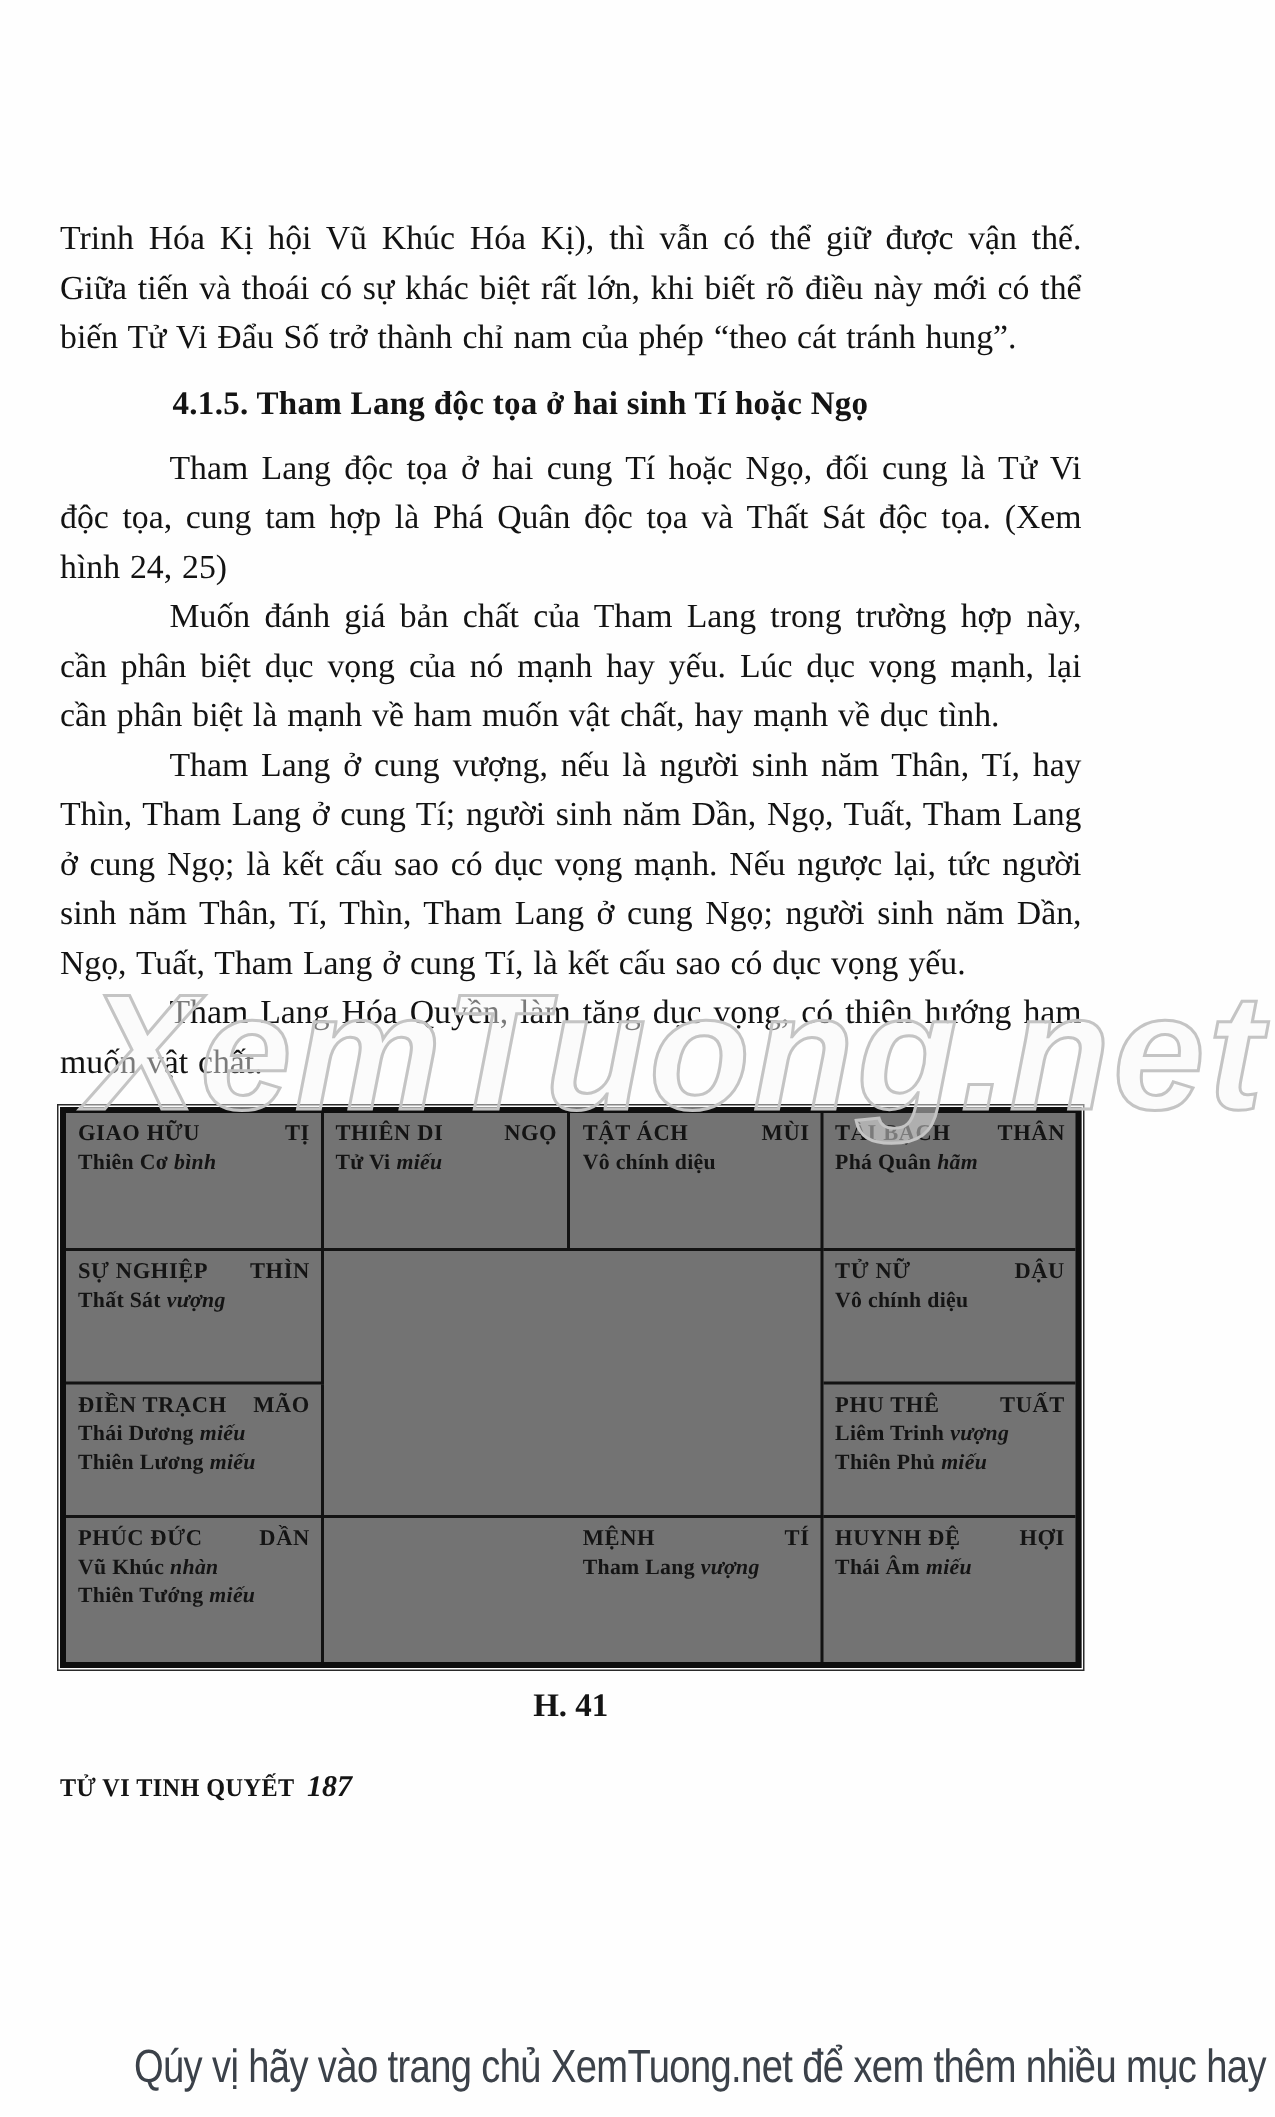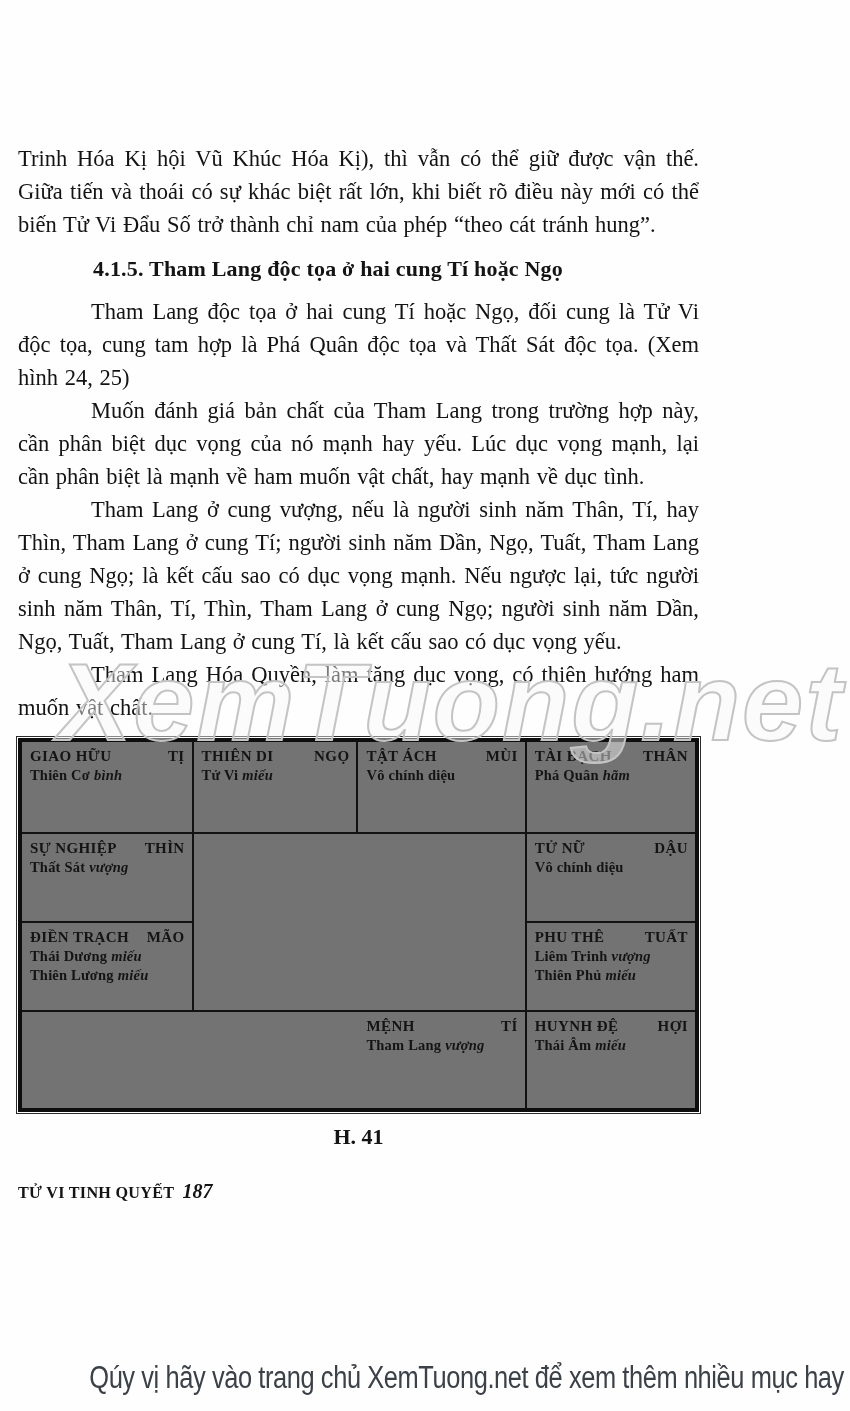--- a/index.html
+++ b/index.html
@@ -9,21 +9,21 @@
     width: 850px;
     height: 1411px;
     background: #fefefe;
     overflow: hidden;
     font-family: "Liberation Serif", serif;
     color: #141414;
   }
   
   .text-col {
     position: absolute;
-    left: 18px;
+    left: 40px;
     top: 0;
     width: 681px;
   }
   .para {
     font-size: 22.5px;
     line-height: 33px;
     text-align: justify;
     word-spacing: 1px;
     color: #131313;
   }
@@ -125,21 +125,21 @@
 </style>
 </head>
 <body>
 
 <div class="page">
 
   <div class="watermark">XemTuong.net</div>
 
   <div class="text-col">
     <p class="para first-para">Trinh Hóa Kị hội Vũ Khúc Hóa Kị), thì vẫn có thể giữ được vận thế. Giữa tiến và thoái có sự khác biệt rất lớn, khi biết rõ điều này mới có thể biến Tử Vi Đẩu Số trở thành chỉ nam của phép “theo cát tránh hung”.</p>
-    <h3 class="section-heading">4.1.5. Tham Lang độc tọa ở hai cung Tí hoặc Ngọ</h3>
+    <h3 class="section-heading">4.1.5. Tham Lang độc tọa ở hai sinh Tí hoặc Ngọ</h3>
     <p class="para indent">Tham Lang độc tọa ở hai cung Tí hoặc Ngọ, đối cung là Tử Vi độc tọa, cung tam hợp là Phá Quân độc tọa và Thất Sát độc tọa. (Xem hình 24, 25)</p>
     <p class="para indent">Muốn đánh giá bản chất của Tham Lang trong trường hợp này, cần phân biệt dục vọng của nó mạnh hay yếu. Lúc dục vọng mạnh, lại cần phân biệt là mạnh về ham muốn vật chất, hay mạnh về dục tình.</p>
     <p class="para indent">Tham Lang ở cung vượng, nếu là người sinh năm Thân, Tí, hay Thìn, Tham Lang ở cung Tí; người sinh năm Dần, Ngọ, Tuất, Tham Lang ở cung Ngọ; là kết cấu sao có dục vọng mạnh. Nếu ngược lại, tức người sinh năm Thân, Tí, Thìn, Tham Lang ở cung Ngọ; người sinh năm Dần, Ngọ, Tuất, Tham Lang ở cung Tí, là kết cấu sao có dục vọng yếu.</p>
     <p class="para indent">Tham Lang Hóa Quyền, làm tăng dục vọng, có thiên hướng ham muốn vật chất.</p>
 
     <div class="chart-wrap">
       <div class="chart">
 
         <div class="cell br bb" style="grid-area:1/1/2/2">
           <div class="cell-head">
@@ -202,20 +202,28 @@
 
         <div class="cell bb" style="grid-area:3/4/4/5">
           <div class="cell-head">
             <span>PHU THÊ</span>
             <span>TUẤT</span>
           </div>
           <div class="star-line"><span>Liêm Trinh</span><span class="star-status">vượng</span></div>
           <div class="star-line"><span>Thiên Phủ</span><span class="star-status">miếu</span></div>
         </div>
 
+        <div class="cell br" style="grid-area:4/1/5/2">
+          <div class="cell-head">
+            <span>PHÚC ĐỨC</span>
+            <span>DẦN</span>
+          </div>
+          <div class="star-line"><span>Vũ Khúc</span><span class="star-status">nhàn</span></div>
+          <div class="star-line"><span>Thiên Tướng</span><span class="star-status">miếu</span></div>
+        </div>
 
 
         <div class="cell br" style="grid-area:4/3/5/4">
           <div class="cell-head">
             <span>MỆNH</span>
             <span>TÍ</span>
           </div>
           <div class="star-line"><span>Tham Lang</span><span class="star-status">vượng</span></div>
         </div>
 

